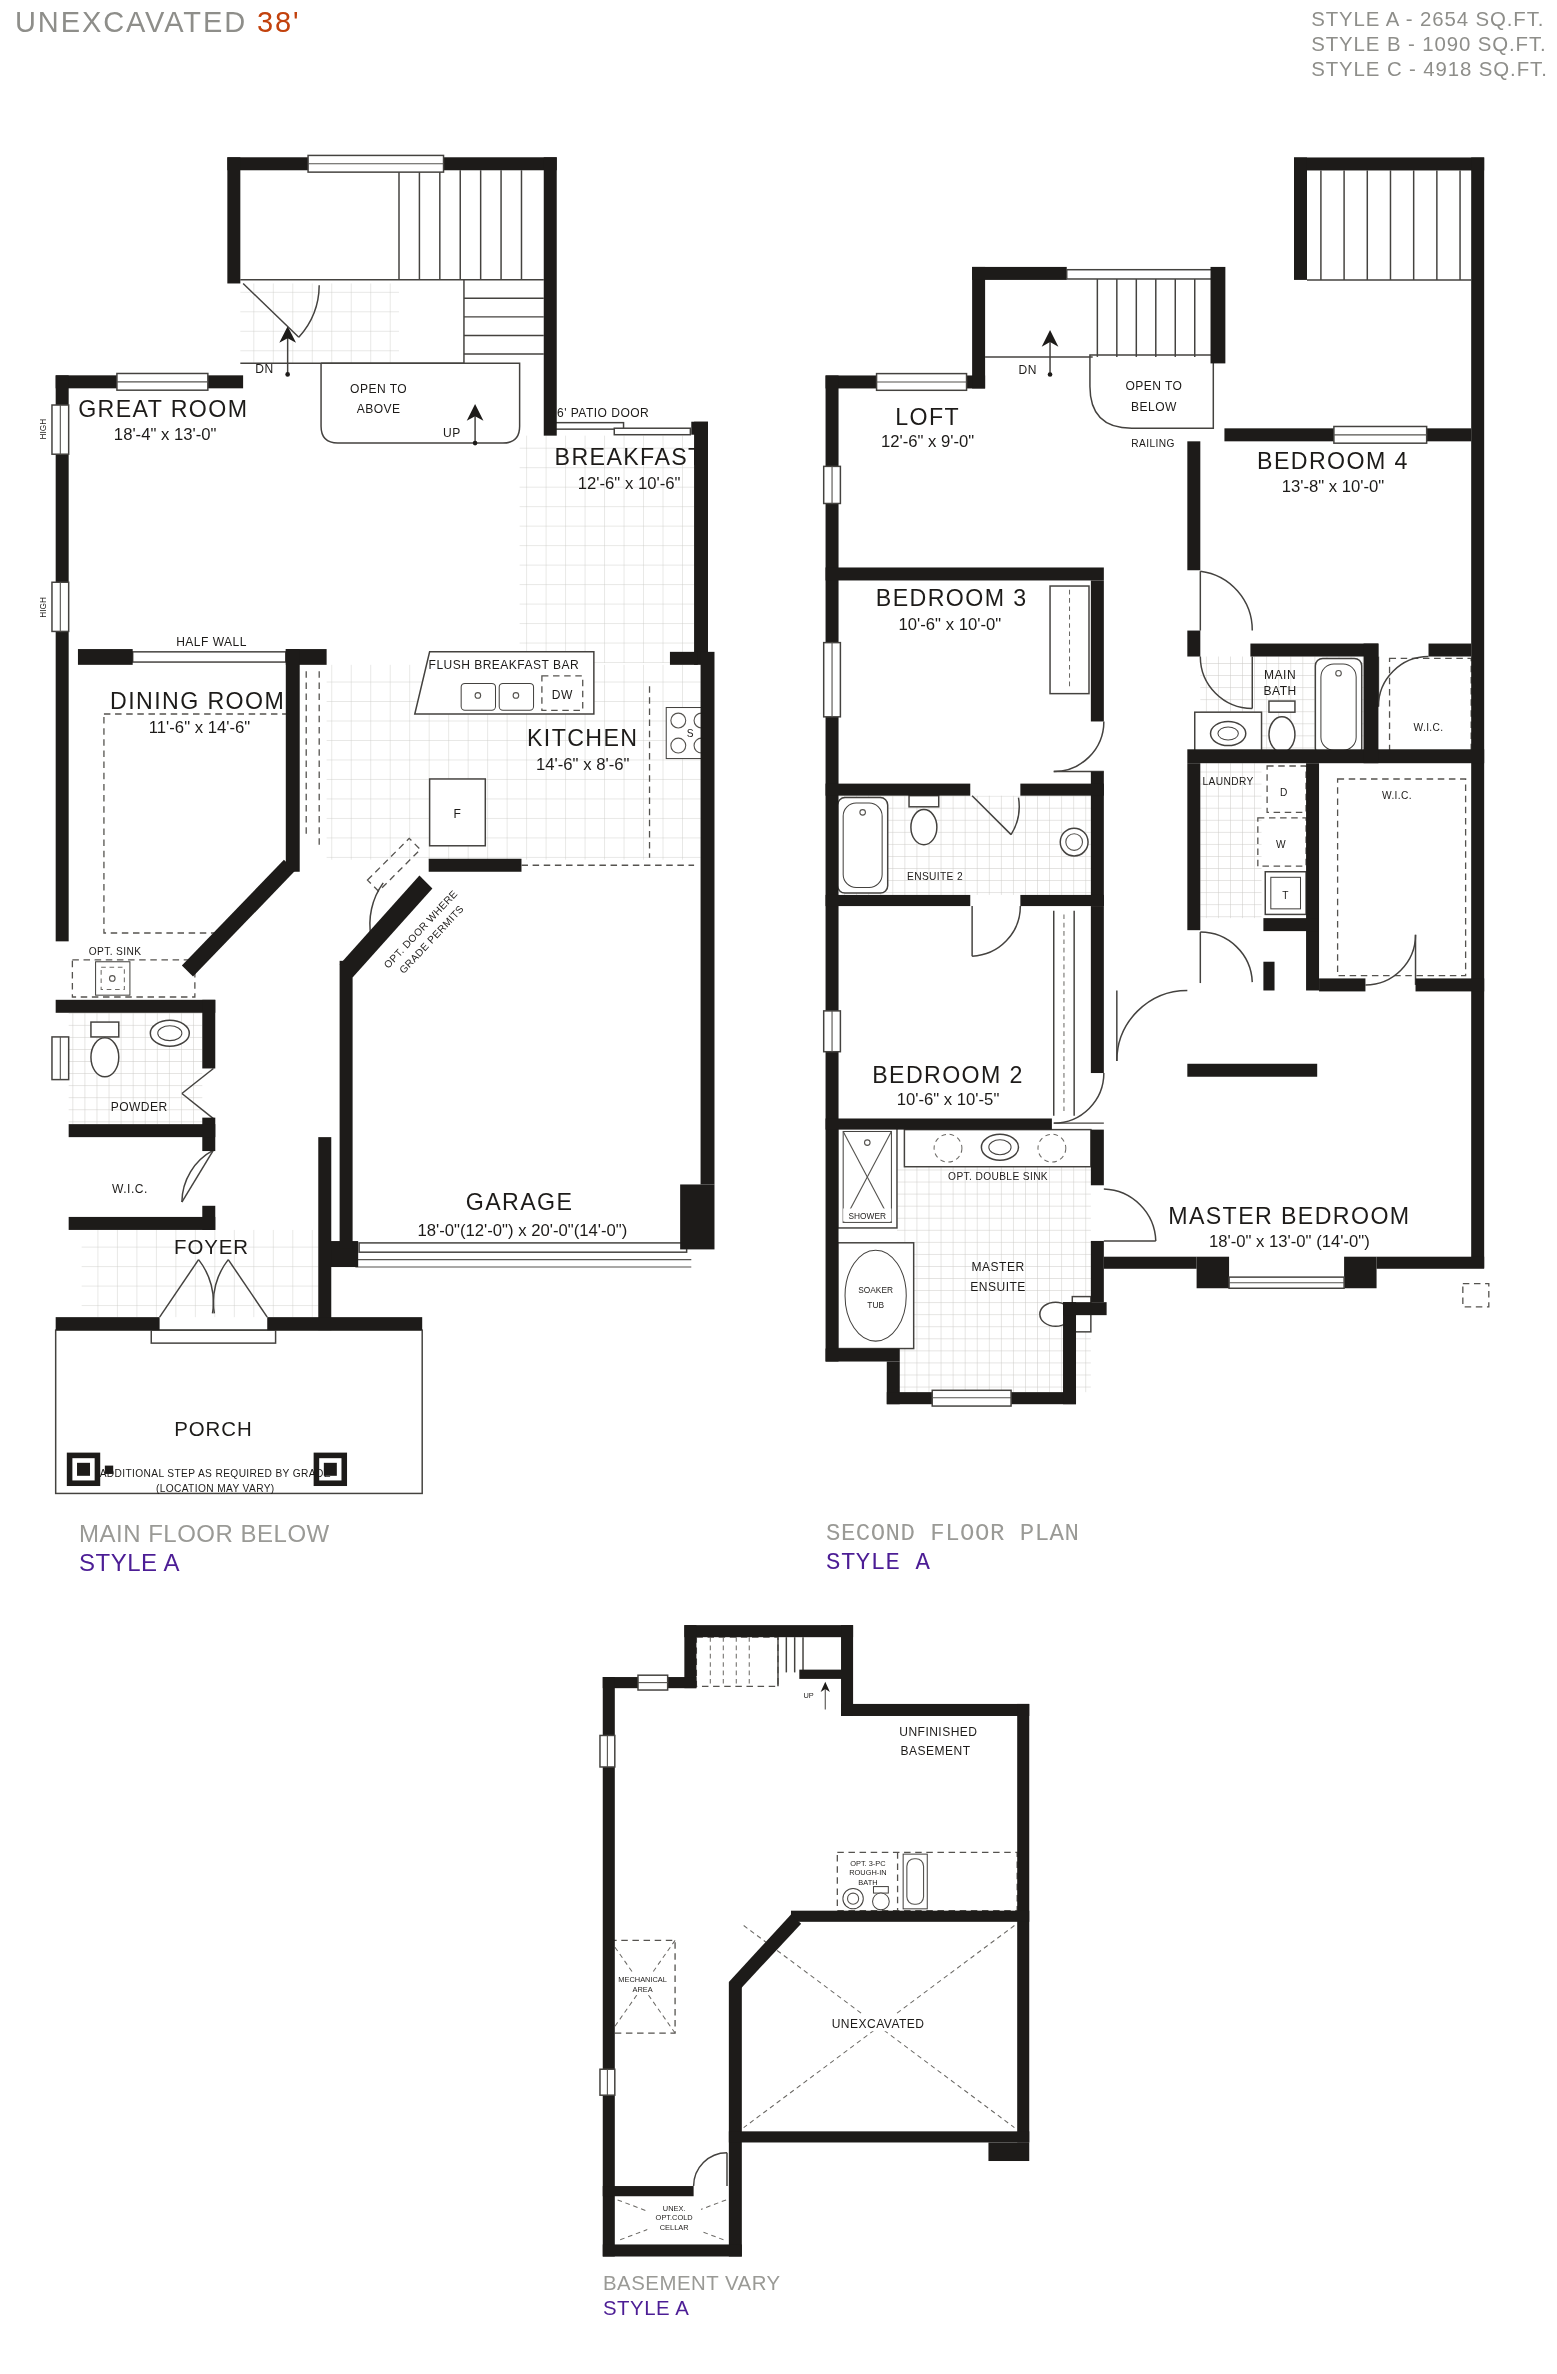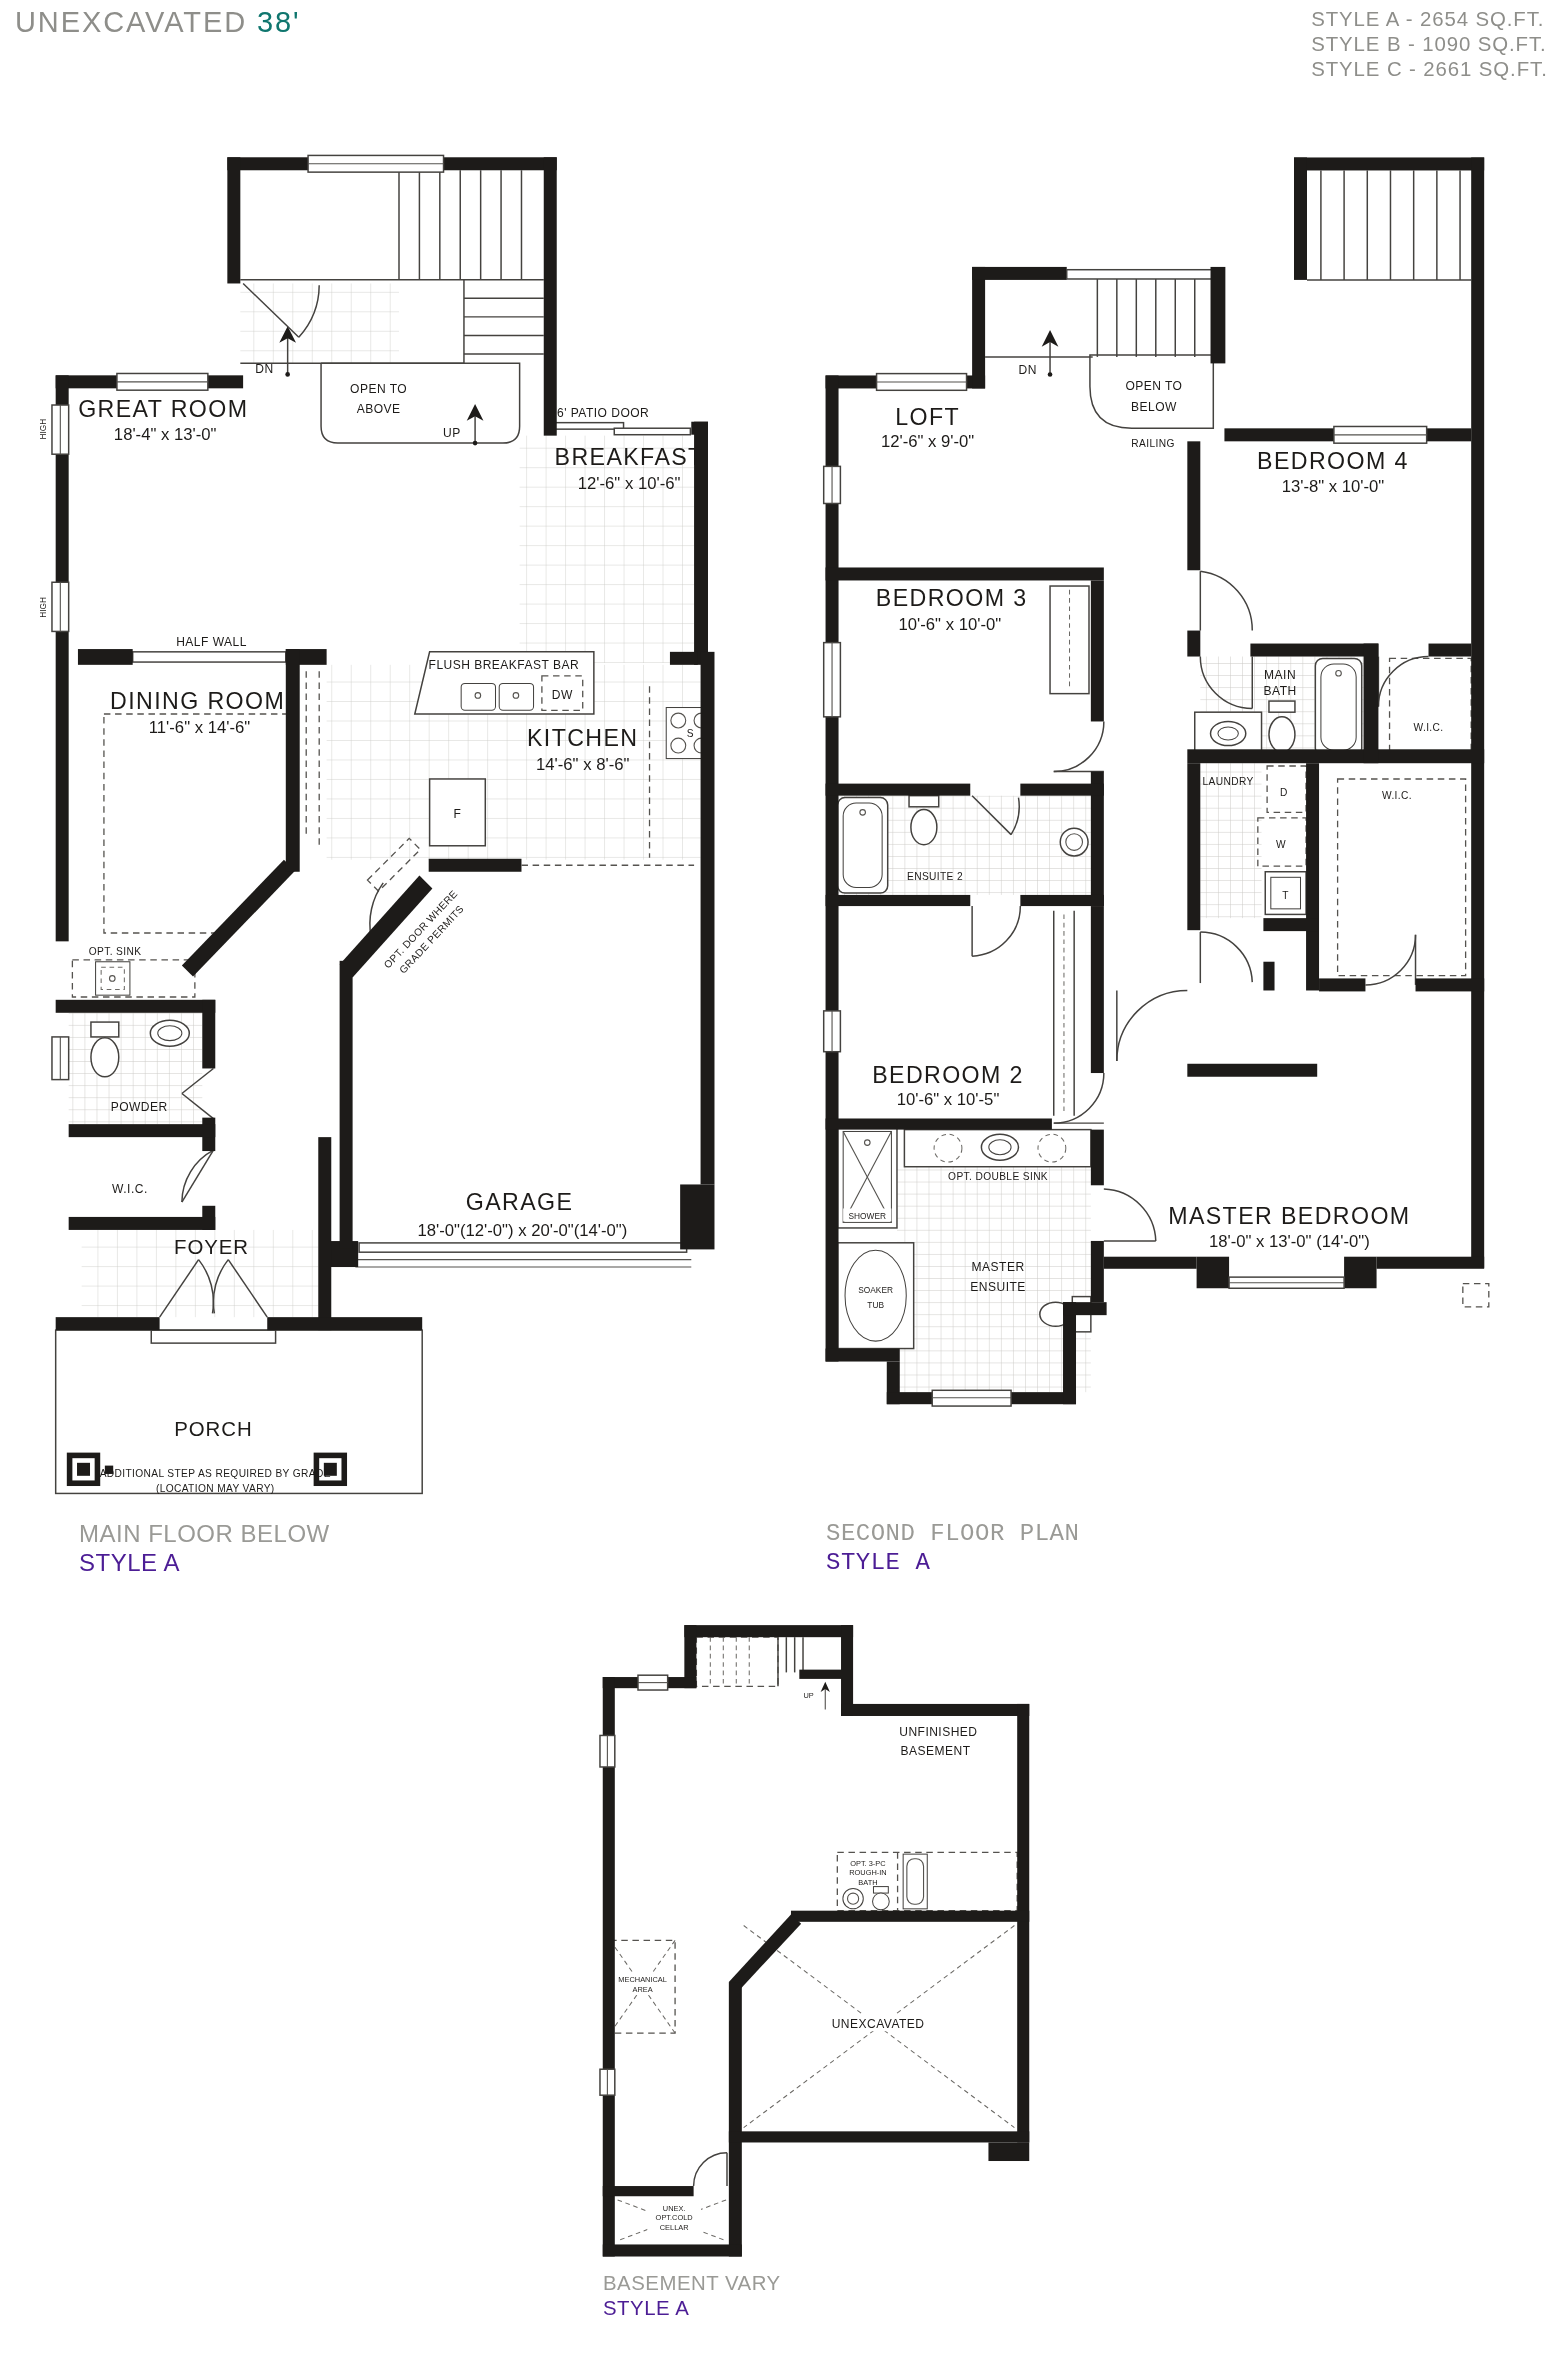--- a/index.html
+++ b/index.html
@@ -1,18 +1,18 @@
 <!DOCTYPE html>
 <html style="font-size:15px"><head>
 <meta charset="utf-8">
 <style>
   html,body{margin:0;padding:0;background:#ffffff;}
   body{width:1557px;height:2375px;position:relative;font-family:"Liberation Sans",sans-serif;}
   .hdr-title{position:absolute;left:15px;top:5.6px;font-size:29px;letter-spacing:1.9px;color:#8E8E8A;white-space:nowrap;}
-  .hdr-title .accent{color:#0f766e;}
+  .hdr-title .accent{color:#c2410c;}
   .hdr-styles{position:absolute;right:9.3px;top:7.4px;text-align:left;color:#8E8E8A;font-size:20.4px;line-height:25px;letter-spacing:0.9px;}
   .caption{position:absolute;font-size:24px;letter-spacing:0.5px;line-height:29px;color:#9A9A96;}
   .caption .style{color:#4c1d95;}
   svg{position:absolute;overflow:visible;}
   .wall{fill:#1D1B19;stroke:none;}
   .thin{fill:none;stroke:#44423F;stroke-width:1.6;}
   .thn2{fill:none;stroke:#55534F;stroke-width:1.2;}
   .dash{fill:none;stroke:#55534F;stroke-width:1.4;stroke-dasharray:7 5;}
   .dsh2{fill:none;stroke:#6B6965;stroke-width:1.1;stroke-dasharray:5 4;}
   .fx{fill:#ffffff;stroke:#44423F;stroke-width:1.6;}
@@ -30,21 +30,21 @@
 </head>
 <body>
 
 <div class="hdr-title">
   <span>UNEXCAVATED</span>
   <span class="accent">38'</span>
 </div>
 <div class="hdr-styles">
   <div>STYLE A - 2654 SQ.FT.</div>
   <div>STYLE B - 1090 SQ.FT.</div>
-  <div>STYLE C - 2661 SQ.FT.</div>
+  <div>STYLE C - 4918 SQ.FT.</div>
 </div>
 
 <svg style="left:37px;top:148px;" width="724" height="1364" viewBox="40 160 780 1470">
   <defs>
     <pattern id="gA" width="21" height="21" patternUnits="userSpaceOnUse">
         <path d="M21 0H0V21" fill="none" stroke="#CFCDC9" stroke-width="1"></path>
       </pattern>
     <pattern id="tA" width="13" height="13" patternUnits="userSpaceOnUse">
         <path d="M13 0H0V13" fill="none" stroke="#C9C7C3" stroke-width="1"></path>
       </pattern>

